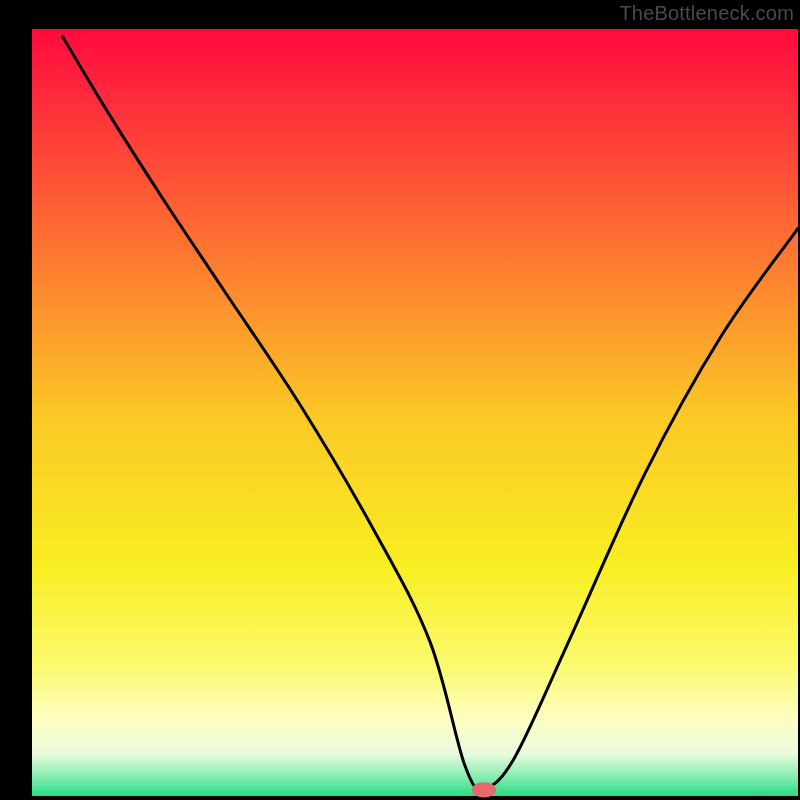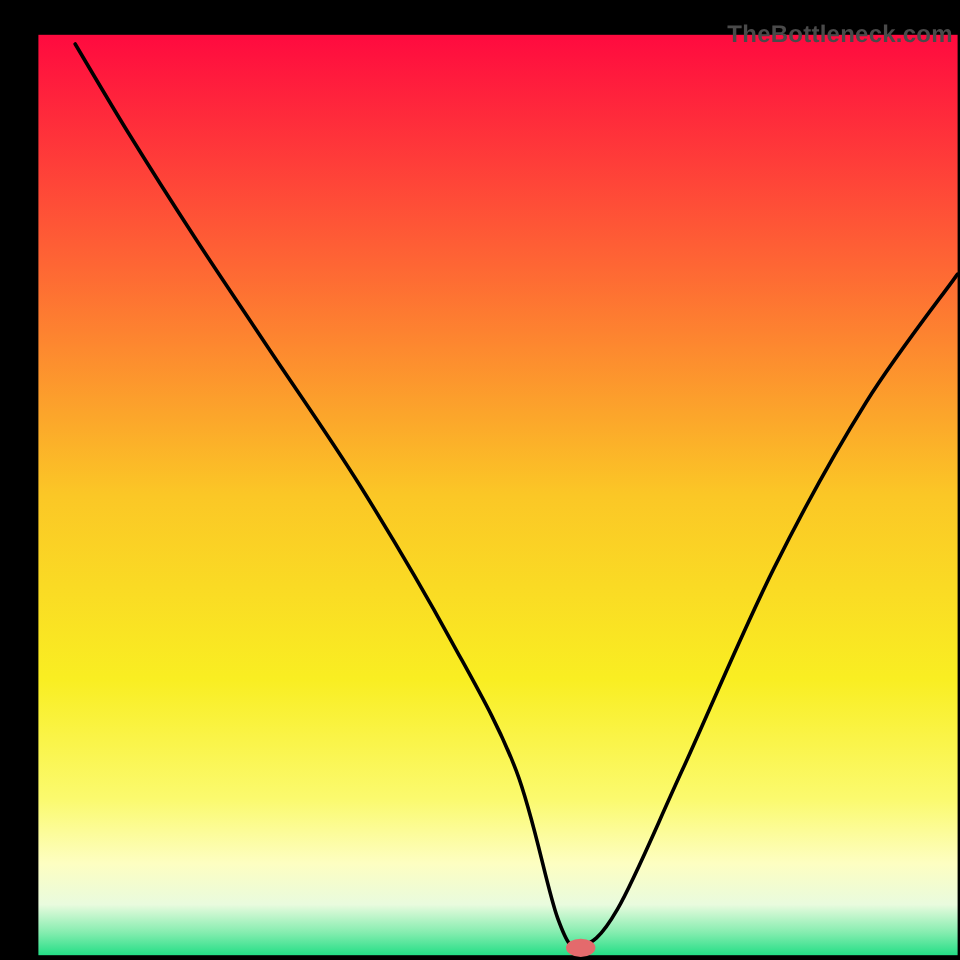--- a/index.html
+++ b/index.html
@@ -16,25 +16,25 @@
     height: 800px;
     background: #000;
   }
   svg {
     position: absolute;
     top: 0;
     left: 0;
   }
   .watermark {
     position: absolute;
-    top: 18px;
+    top: 2px;
     right: 6px;
     font-family: Arial, Helvetica, sans-serif;
     font-size: 20px;
-    font-weight: 700;
+    font-weight: 400;
     color: #4a4a4a;
     letter-spacing: 0.2px;
     user-select: none;
   }
 </style>
 </head>
 <body>
 
 <div class="stage">
   <svg id="chart-svg" width="800" height="800" viewBox="0 0 800 800">

